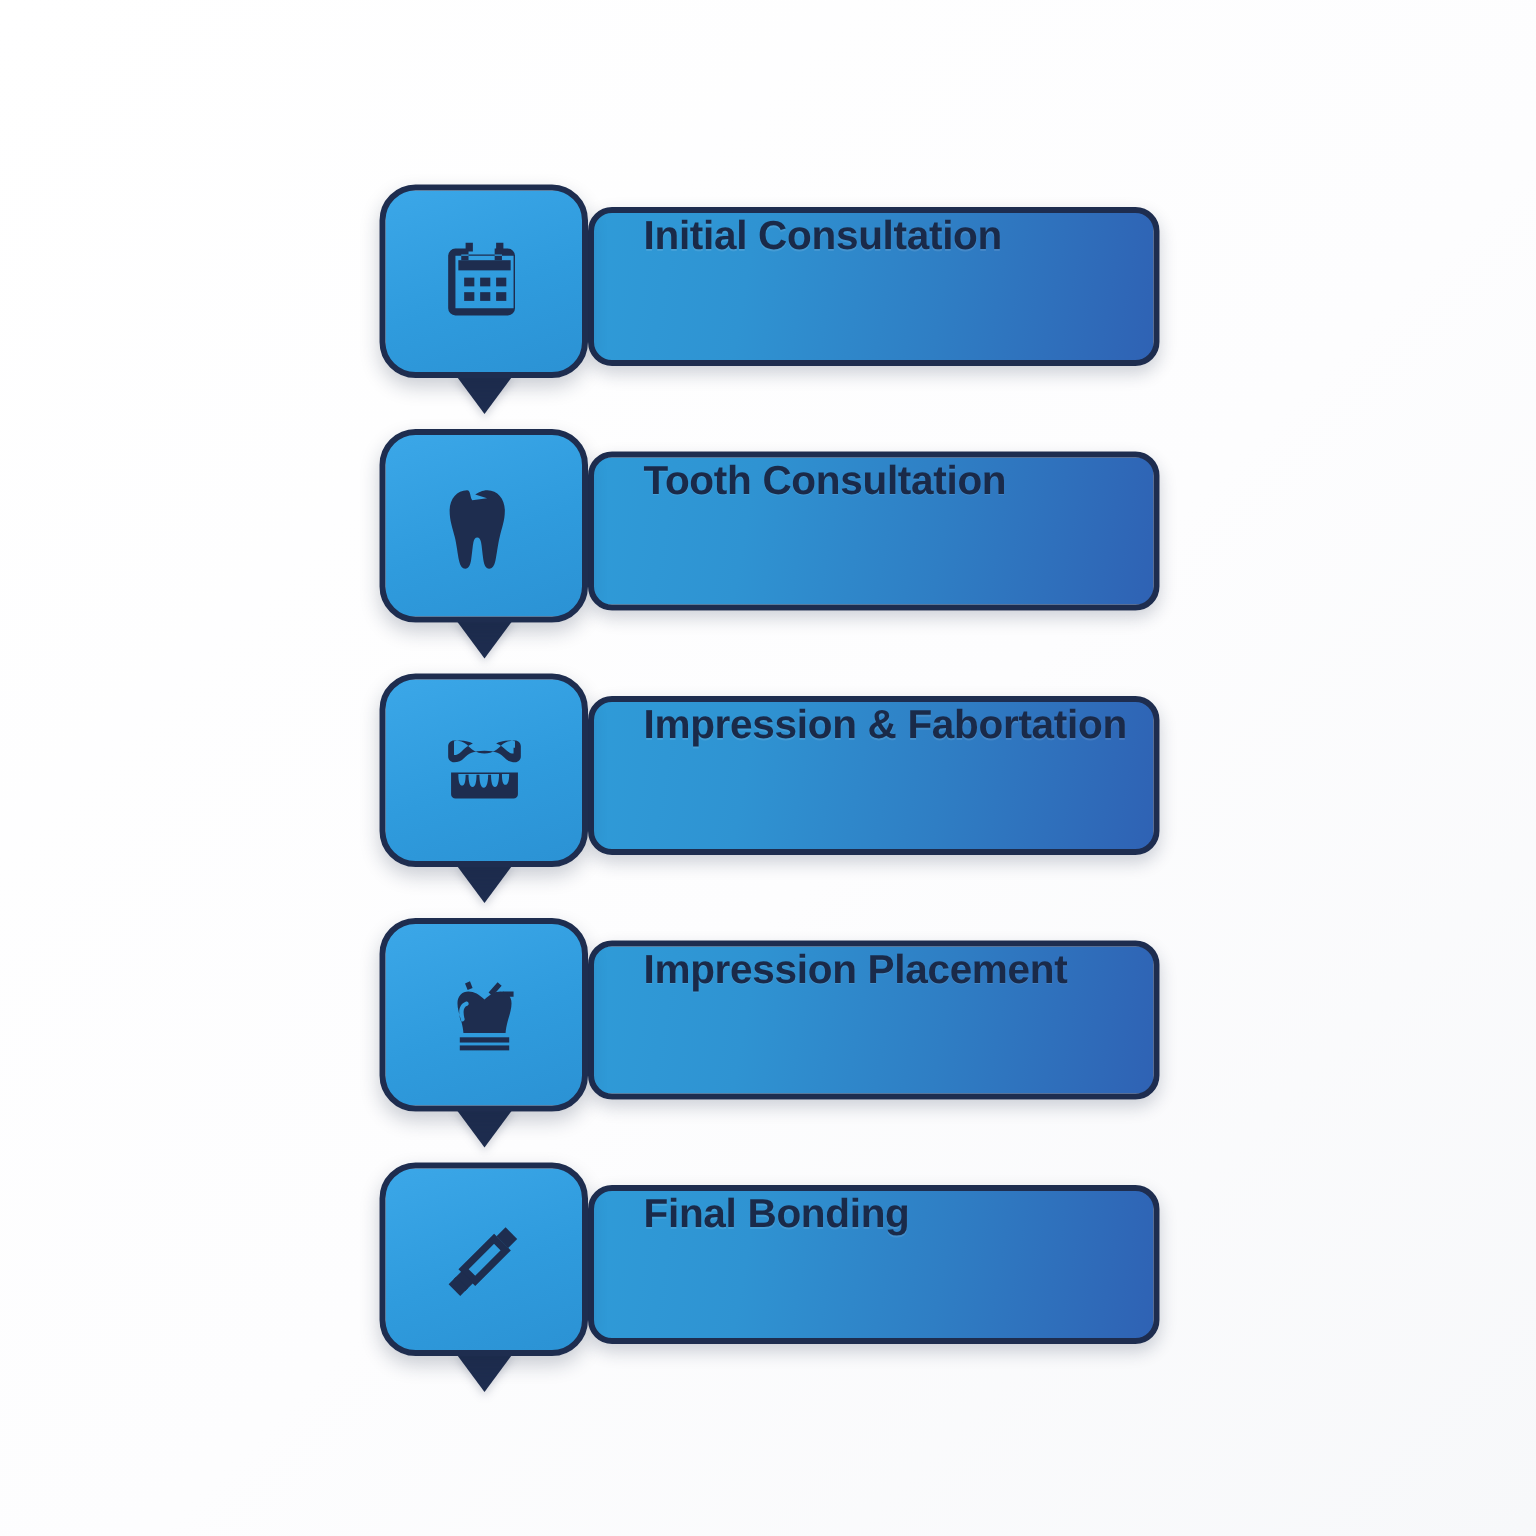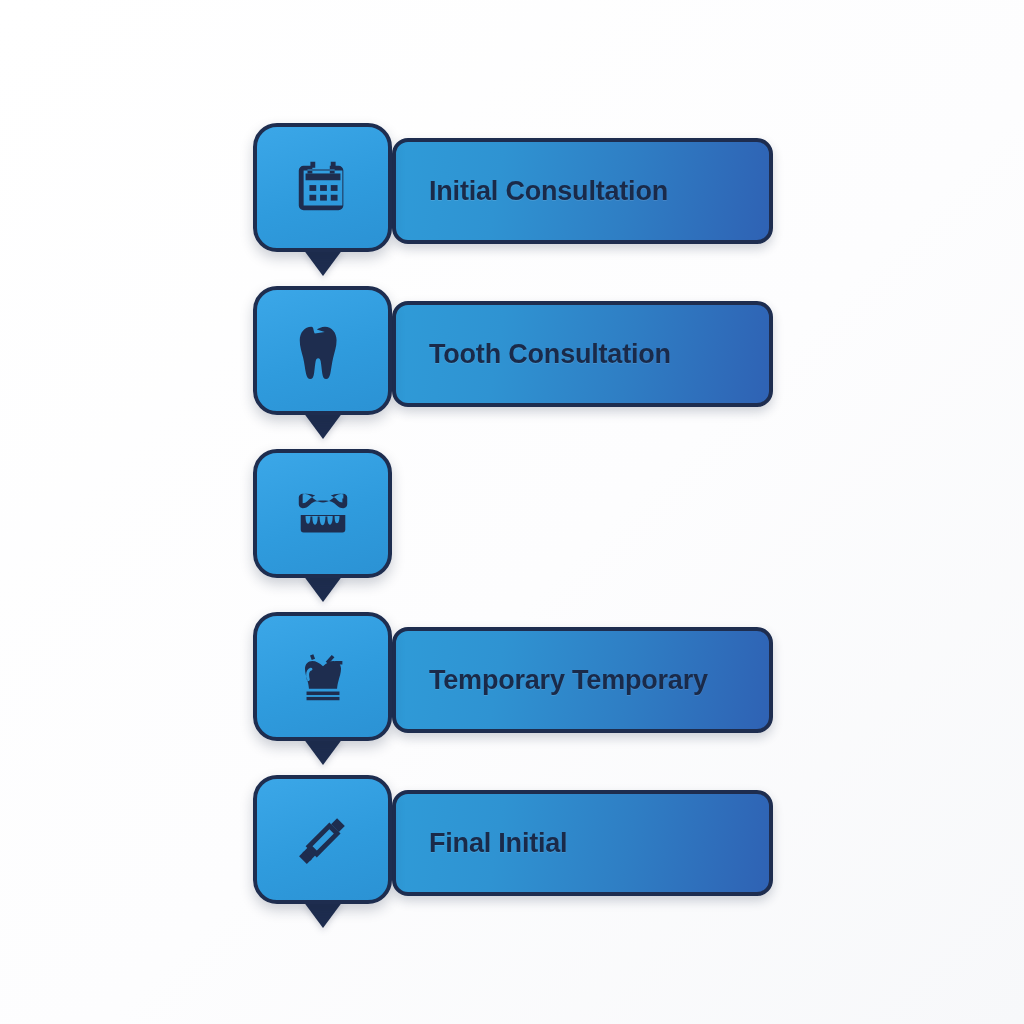--- a/index.html
+++ b/index.html
@@ -42,21 +42,21 @@
     left: 139px;
     top: 15px;
     width: 381px;
     height: 106px;
     box-sizing: border-box;
     border: 4px solid #1e2d4f;
     border-radius: 16px;
     background: linear-gradient(100deg, #2f9bd8 0%, #2f93d2 28%, #2f7ec4 62%, #2f62b4 100%);
     box-shadow: 0 5px 11px rgba(22, 36, 64, 0.20);
     display: flex;
-    align-items: center;
+    align-items: flex-start;
   }
 
   .step-label {
     margin-left: 33px;
     color: #1a2a49;
     font-size: 27px;
     font-weight: bold;
     letter-spacing: -0.2px;
     text-shadow: 0 1px 0 rgba(255,255,255,0.10);
     white-space: nowrap;
@@ -133,47 +133,50 @@
       </div>
       <div class="step-arrow"></div>
       <div class="step-tile">
         <svg viewBox="0 0 64 64" aria-hidden="true">
           <path d="M20 7c-7 0-12 6-12 14 0 7 2 12 3.5 18 1.4 5.6 2 12 3 16.5.8 3.6 2.2 5.5 4.3 5.5 2.3 0 3.4-2.1 4-6.1.7-4.6 1-9.3 1.6-12.2.4-2 1.2-3.2 2.6-3.2 1.4 0 2.2 1.2 2.6 3.2.6 2.9.9 7.6 1.6 12.2.6 4 1.7 6.1 4 6.1 2.1 0 3.5-1.9 4.3-5.5 1-4.5 1.6-10.9 3-16.5C43.9 33 46 28 46 21c0-8-5-14-12-14-3.8 0-6 1.6-8.4 2.9l8.2 2.6-10.2 1.5C21.9 11.9 22.7 7 20 7z"></path>
         </svg>
       </div>
     </div>
 
     <div class="step-row">
+      <div class="step-bar">
+        <span class="step-label">Impression &amp; Fabortation</span>
+      </div>
       <div class="step-arrow"></div>
       <div class="step-tile">
         <svg viewBox="0 0 64 64" aria-hidden="true">
           <path d="M11 11c4 0 7 1 9 3 3 3 6 6 12 6s9-3 12-6c2-2 5-3 9-3 2.2 0 4 1.8 4 4v7c0 2.2-1.8 4-4 4-3 0-5-1-7-3-3-3-6-5-14-5s-11 2-14 5c-2 2-4 3-7 3-2.2 0-4-1.8-4-4v-7c0-2.2 1.8-4 4-4zm0 5v5c2 0 3.3-.7 5-2.3C18.6 16.1 21 14 24 13c-2.3-1-5-2-9-2-1.7 0-2.3.5-4 .5V16zm42 0v-4.5c-1.7 0-2.3-.5-4-.5-4 0-6.7 1-9 2 3 1 5.4 3.1 7 4.7 1.7 1.6 3 2.3 5 2.3v-4z"></path>
           <path d="M9 33h46v15a3 3 0 0 1-3 3H12a3 3 0 0 1-3-3V33zm5 1.5c0 4 .7 7.5 2.6 7.5 1.9 0 2.4-3.5 2.4-7.5h2c0 4.5.8 8.5 2.8 8.5s2.7-4 2.7-8.5h2c0 4.8.9 9 3 9s3-4.2 3-9h2c0 4.5.7 8.5 2.7 8.5S42 38.5 42 34h2c0 4 .5 7.5 2.4 7.5S49 38 49 34h-35z"></path>
         </svg>
       </div>
     </div>
 
     <div class="step-row">
       <div class="step-bar">
-        <span class="step-label">Temporary Temporary</span>
+        <span class="step-label">Impression Placement</span>
       </div>
       <div class="step-arrow"></div>
       <div class="step-tile">
         <svg viewBox="0 0 64 64" aria-hidden="true">
           <path d="M22 8.5l1.8 4.6-3.4 1.4-1.8-4.6zM41 9.2l-6.2 7 2.8 2.4 6.2-7zM52 15.5v3.6h-7.5v-3.6z"></path>
           <path d="M32 21c-3.6-3.6-7.2-5.6-11-5.6-4.5 0-7.6 3.2-7.6 8.2 0 4.2 1.6 8.6 2.6 12.2.9 3.2 1.3 6 1.5 8.2h29c.2-2.2.6-5 1.5-8.2 1-3.6 2.6-8 2.6-12.2 0-5-3.1-8.2-7.6-8.2-3.8 0-7.4 2-11 5.6zm-13 1.5c.9-.3 1.7.1 2 .9.3.8-.1 1.6-.9 1.9-1.6.6-2.5 2-2.5 4.3 0 1.6.3 3.2.7 4.7.2.8-.3 1.6-1.1 1.8-.8.2-1.6-.3-1.8-1.1-.5-1.8-.8-3.6-.8-5.4 0-3.6 1.7-6.1 4.4-7.1z"></path>
           <rect x="15" y="47" width="34" height="3.6"></rect>
           <rect x="15" y="52.6" width="34" height="3.4"></rect>
         </svg>
       </div>
     </div>
 
     <div class="step-row">
       <div class="step-bar">
-        <span class="step-label">Final Initial</span>
+        <span class="step-label">Final Bonding</span>
       </div>
       <div class="step-arrow"></div>
       <div class="step-tile">
         <svg viewBox="0 0 64 64" aria-hidden="true">
           <path d="M46.5 9.5l8 8-6.2 6.2-8-8z"></path>
           <path d="M38.6 17.4l8 8-21 21-8-8z" fill="none" stroke="#1e2d4f" stroke-width="5"></path>
           <path d="M16.2 39.8l8 8-5.5 5.5-8-8z"></path>
           <path d="M12.5 43.5l8 8-5.2 5.2-8-8z"></path>
         </svg>
       </div>

